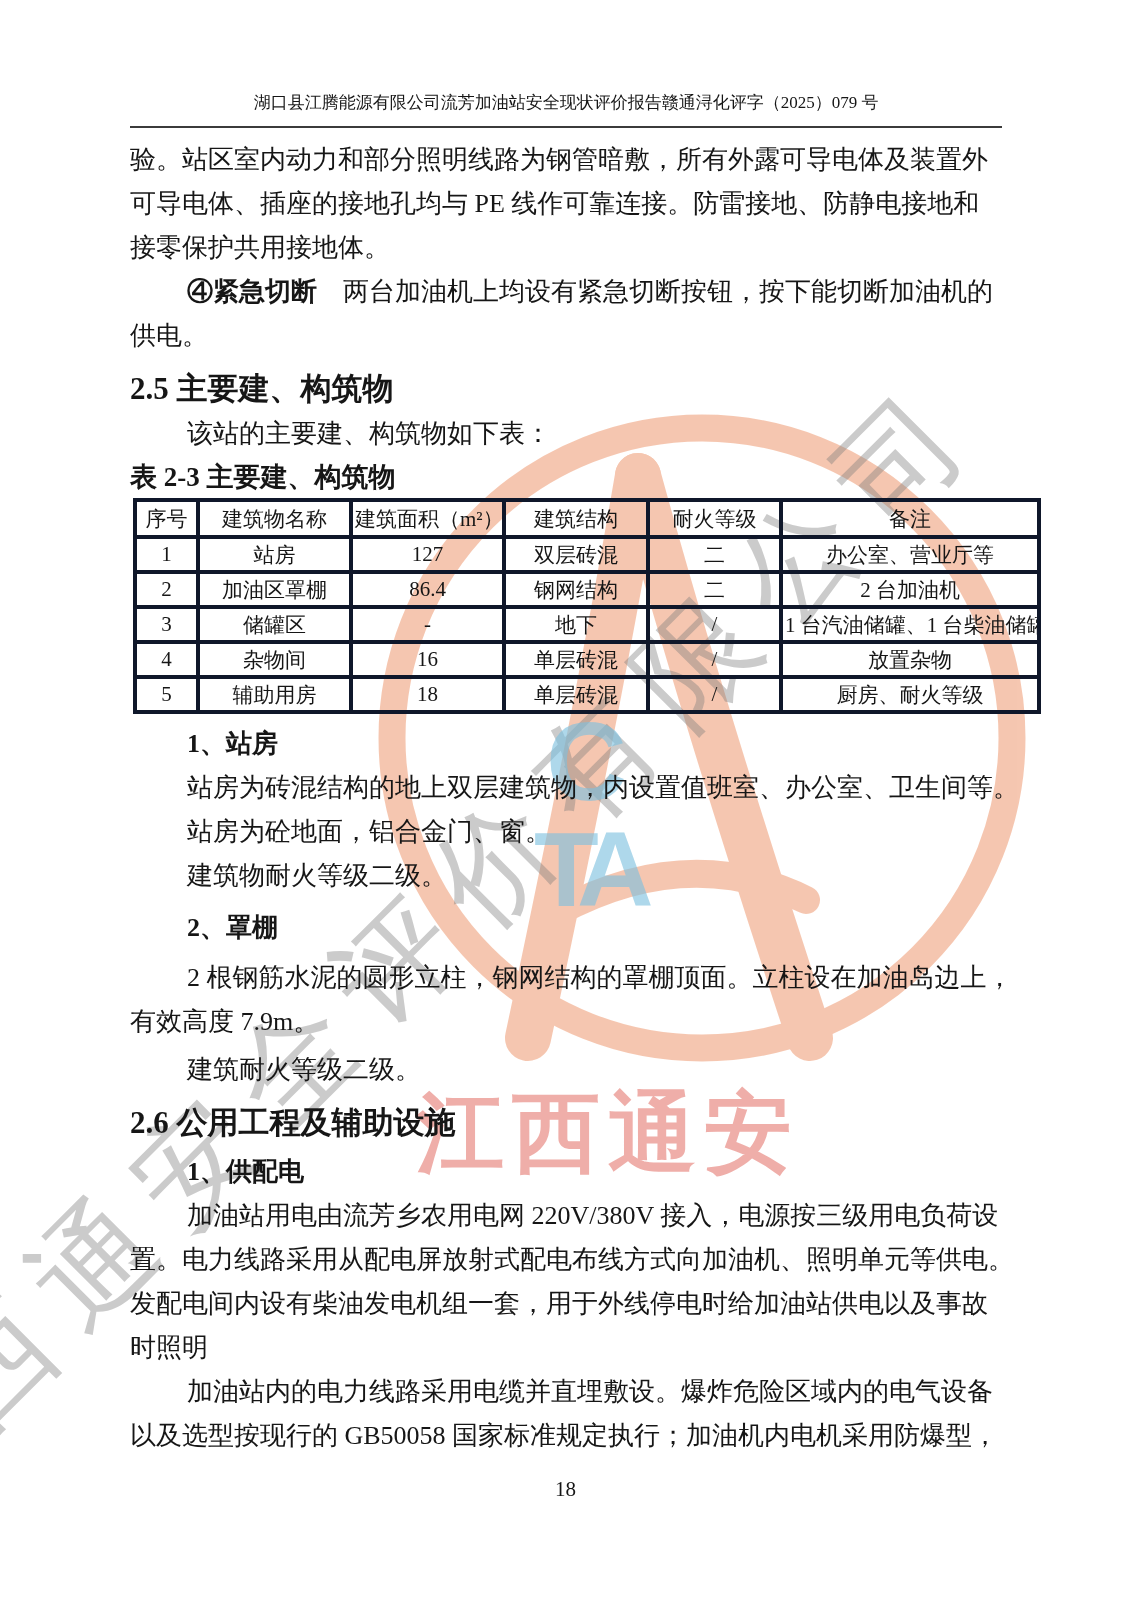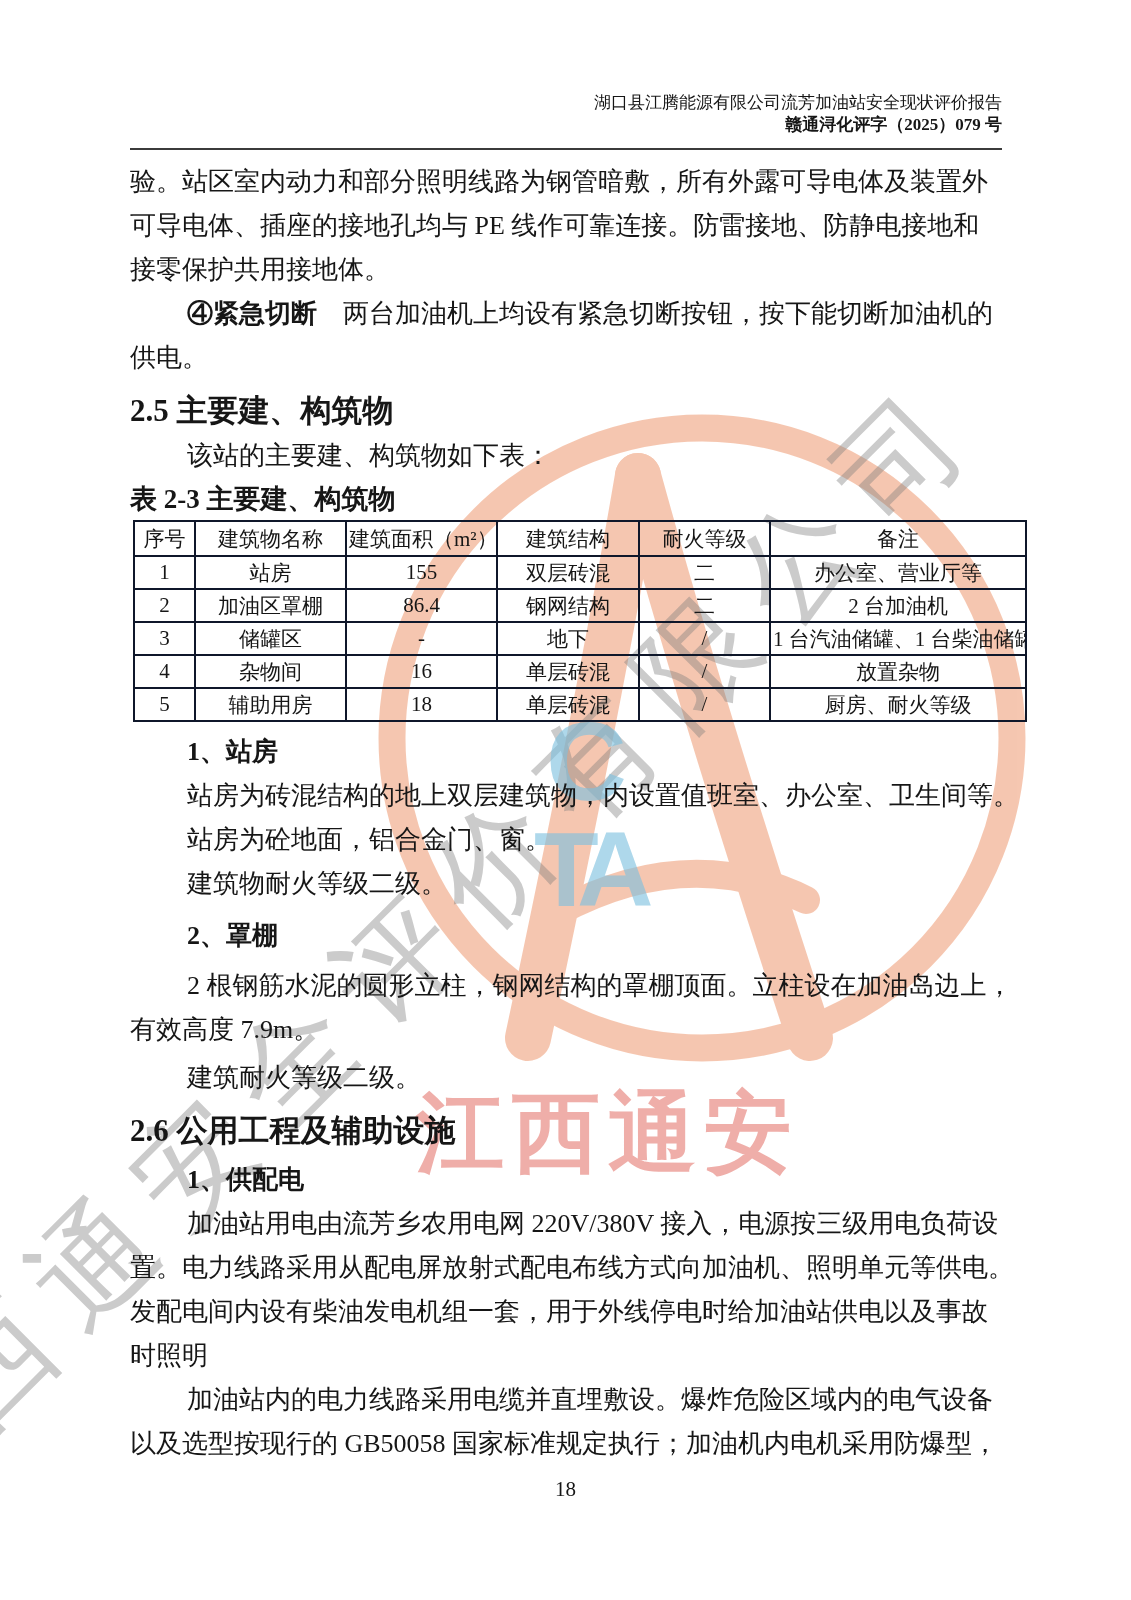--- a/index.html
+++ b/index.html
@@ -30,39 +30,38 @@
     font-family:"Liberation Sans","DejaVu Sans",sans-serif;
   }
   .wm-ta{
     position:absolute;left:534px;top:816px;font-size:106px;line-height:106px;
     font-weight:bold;letter-spacing:-14px;color:rgba(125,192,222,0.62);
     font-family:"Liberation Sans","DejaVu Sans",sans-serif;
   }
   
   .content{position:absolute;left:130px;top:88px;width:872px;z-index:2;}
   .hdr{
-    display:flex;justify-content:space-between;align-items:flex-end;
+    display:flex;justify-content:center;align-items:flex-end;
     font-size:17px;line-height:22px;padding:4px 0 12px 0;
     border-bottom:2px solid #3b3b3b;
-    flex-direction:column;
   }
-  .hdr-right{font-weight:bold;}
+  .hdr-right{font-weight:normal;}
   .line{font-size:26px;line-height:44px;white-space:nowrap;}
   .ind{padding-left:57px;}
   .b{font-weight:bold;}
   .gap{display:inline-block;width:26px;}
   .mt10{margin-top:10px;} .mt8{margin-top:8px;} .mt6{margin-top:6px;} .mt4{margin-top:4px;}
   .h2{font-size:31px;line-height:46px;font-weight:bold;white-space:nowrap;}
   .caption{font-size:27px;line-height:42px;font-weight:bold;text-align:left;white-space:nowrap;}
   table.bld{
     border-collapse:collapse;margin-left:3px;table-layout:fixed;width:864px;
     font-size:21px;
   }
   table.bld td{
-    border:2px solid #0f172a;text-align:center;vertical-align:middle;
+    border:4px solid #0f172a;text-align:center;vertical-align:middle;
     padding:0 2px;height:31px;overflow:hidden;white-space:nowrap;
   }
   table.bld tr.hrow td{height:33px;}
   .c1{width:55px;}.c2{width:145px;}.c3{width:145px;}.c4{width:136px;margin-top:47px;}.c5{width:125px;}.c6{width:250px;}
   .footer{
     position:absolute;left:0;right:0;top:1477px;text-align:center;
     font-size:21px;z-index:2;
   }
 </style>
 </head>
@@ -112,21 +111,21 @@
         <td class="c1">序号</td>
         <td class="c2">建筑物名称</td>
         <td class="c3">建筑面积（m²）</td>
         <td class="c4">建筑结构</td>
         <td class="c5">耐火等级</td>
         <td class="c6">备注</td>
       </tr>
       <tr>
         <td>1</td>
         <td>站房</td>
-        <td>155</td>
+        <td>127</td>
         <td>双层砖混</td>
         <td>二</td>
         <td>办公室、营业厅等</td>
       </tr>
       <tr>
         <td>2</td>
         <td>加油区罩棚</td>
         <td>86.4</td>
         <td>钢网结构</td>
         <td>二</td>

